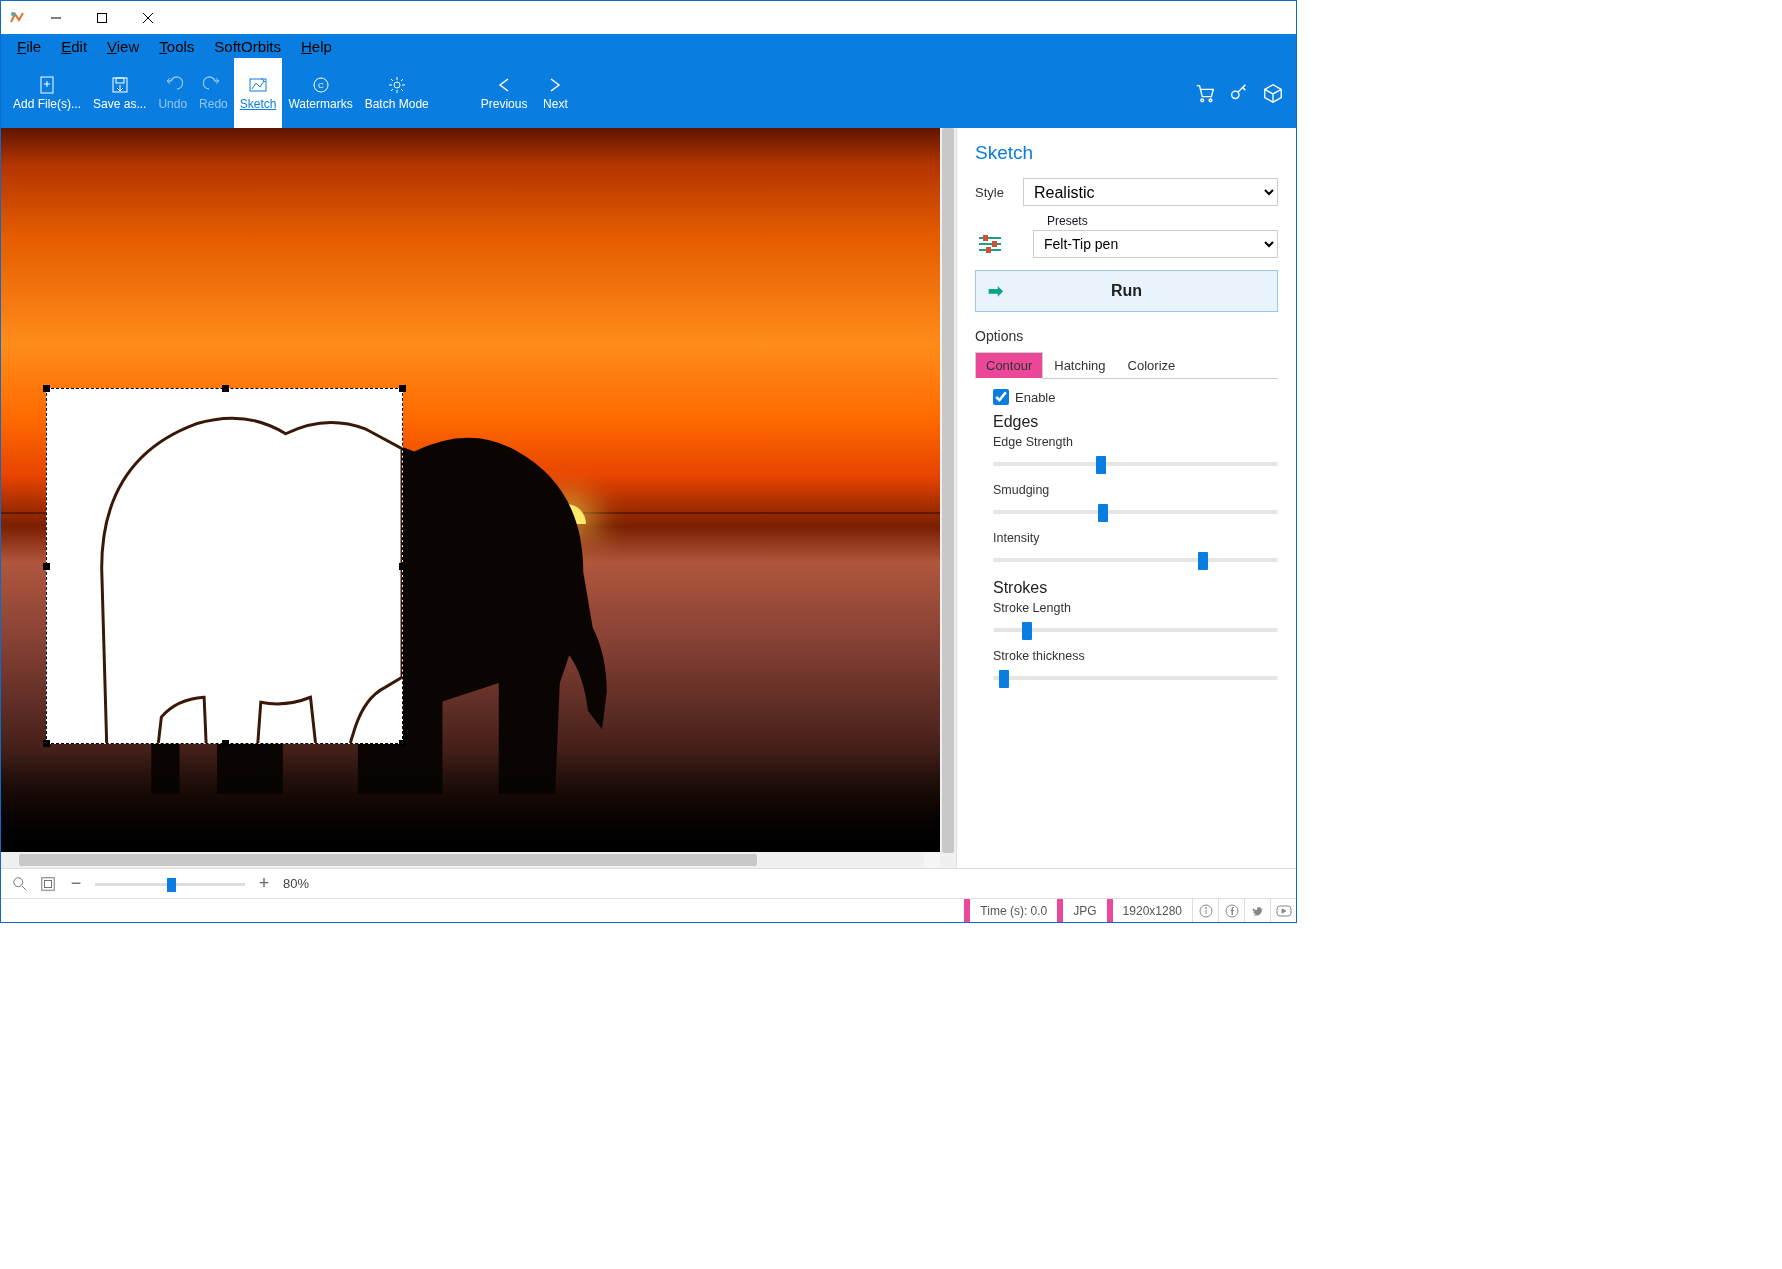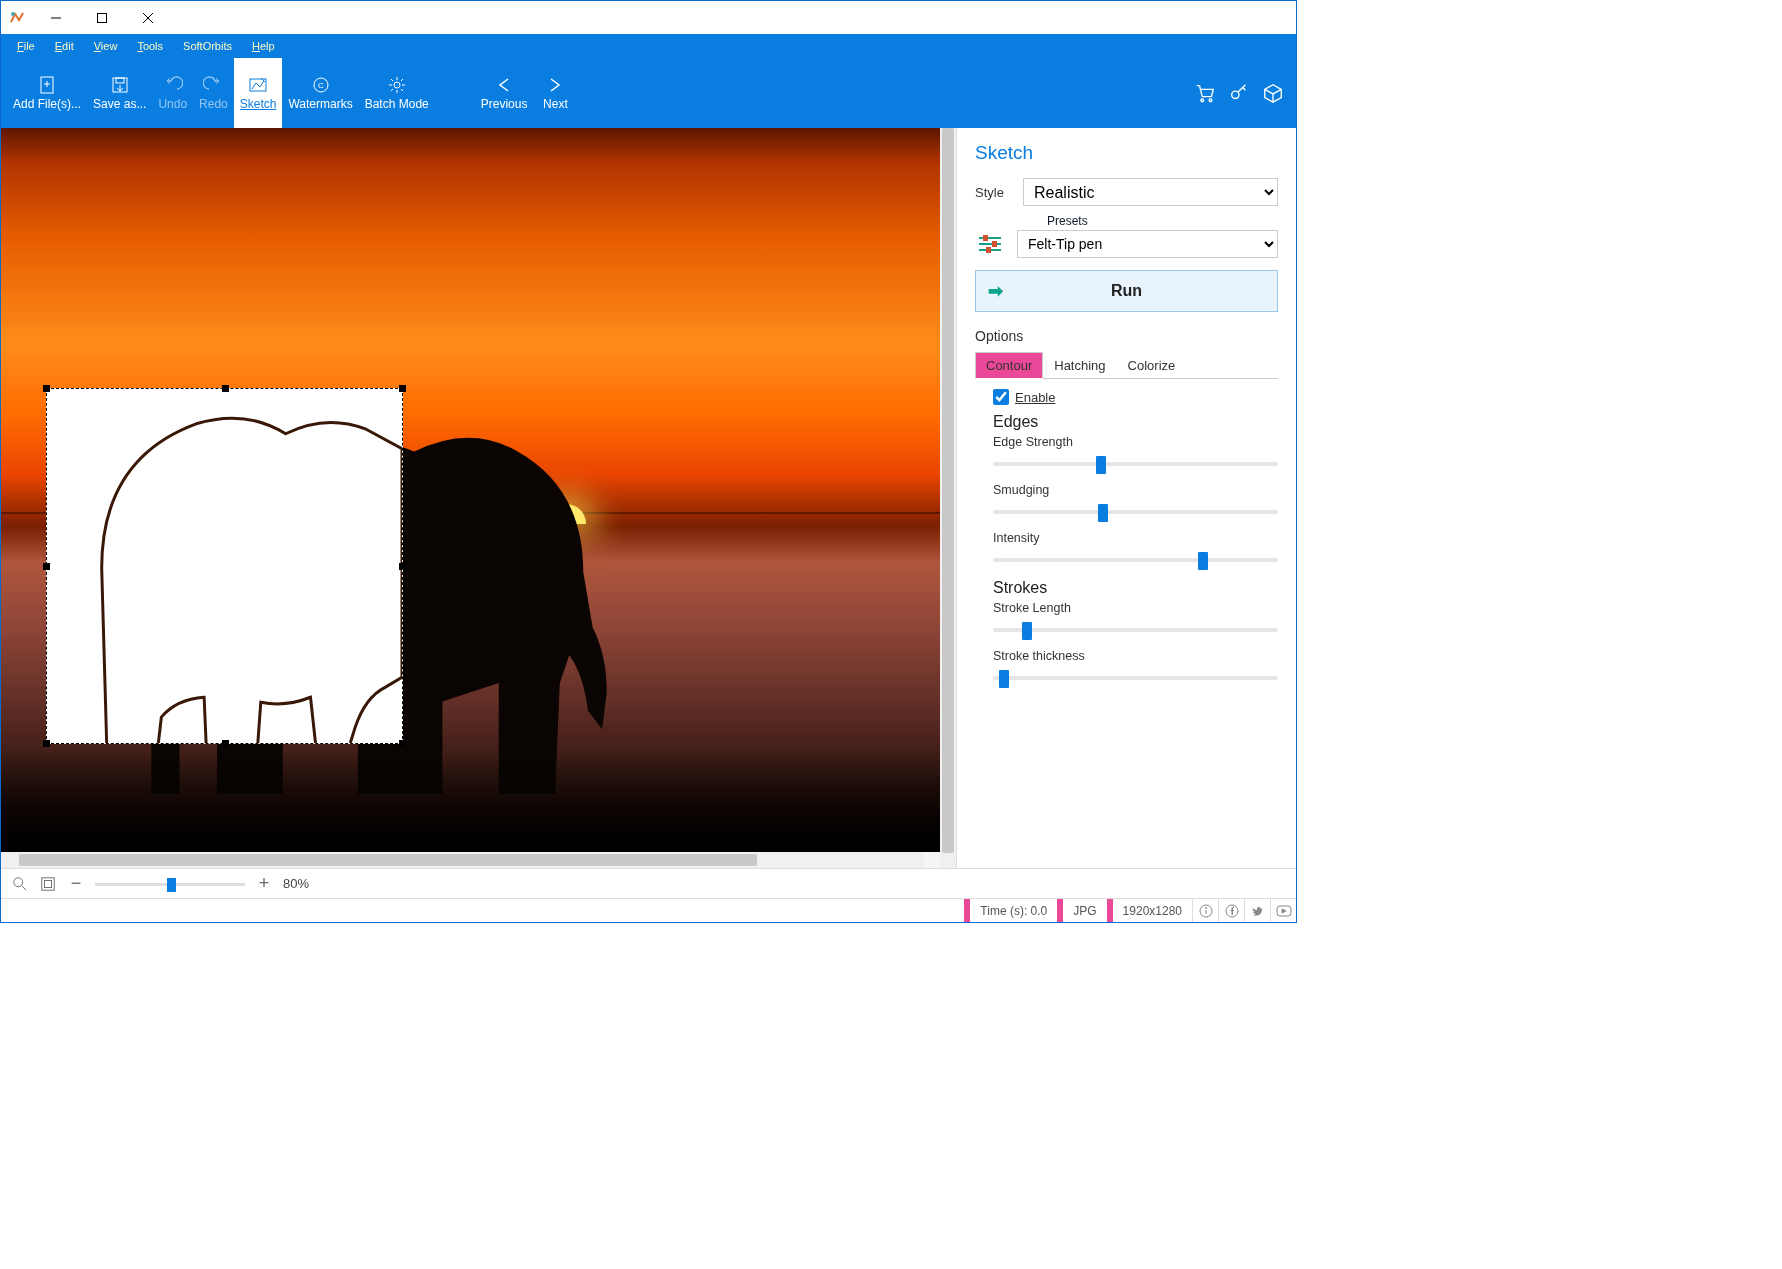--- a/index.html
+++ b/index.html
@@ -8,21 +8,21 @@
 
 .titlebar { height: 33px; background: #fff; display: flex; align-items: center; padding: 0 0 0 8px; }
 .titlebar .app-icon { width: 16px; height: 16px; margin-right: 8px; }
 .titlebar .title { font-size: 12px; color: #000; flex: 1; }
 .titlebar .win-btns { display: flex; height: 100%; }
 .titlebar .win-btn { width: 46px; display: flex; align-items: center; justify-content: center; color: #000; }
 .titlebar .win-btn svg { width: 10px; height: 10px; }
 
 
 .menubar { height: 24px; background: #0a7de0; display: flex; align-items: center; padding: 0 6px; }
-.menubar .mitem { color: #fef9c3; font-size: 11px; padding: 2px 10px; text-decoration: underline; text-decoration-color: transparent; }
+.menubar .mitem { color: #000000; font-size: 15px; padding: 2px 10px; text-decoration: underline; text-decoration-color: transparent; }
 .menubar .mitem .ul { text-decoration: underline; }
 
 
 .toolbar { height: 70px; background: #0a7de0; display: flex; align-items: stretch; padding: 0 6px; }
 .toolbar .tbtn { display: flex; flex-direction: column; align-items: center; justify-content: center; color: #fff; font-size: 12px; padding: 2px 6px; min-width: 44px; text-align: center; gap: 2px; }
 .toolbar .tbtn.active { background: #fff; color: #0a7de0; }
 .toolbar .tbtn.active .lbl { text-decoration: underline; }
 .toolbar .tbtn .ico { width: 20px; height: 20px; display:flex; align-items:center; justify-content:center; }
 .toolbar .spacer { flex: 1; }
 .toolbar .iconbtn { width: 34px; display:flex; align-items:center; justify-content:center; color:#fff; }
@@ -52,29 +52,29 @@
 .hscroll .thumb { position:absolute; top:2px; bottom:2px; left:18px; width:80%; background:#c8c8c8; border-radius:2px; }
 
 
 .panel { width: 340px; border-left: 1px solid #ddd; background:#fff; padding: 14px 18px 14px 18px; overflow-y:auto; font-size:13px; color:#333; }
 .panel h2 { color:#0a7de0; font-weight:400; font-size:19px; margin-bottom:14px; }
 .panel .row { display:flex; align-items:center; margin-bottom:8px; }
 .panel .row label { width:48px; font-size:13px; color:#333; }
 .panel select { flex:1; border:1px solid #ccc; padding:4px 6px; font-size:14px; background:#fff; height:28px; }
 .panel .style-sel { font-size:16px; }
 .panel .preset-lbl { font-size:12px; color:#0f172a; margin-left:72px; margin-bottom:2px; }
-.panel .preset-row { display:flex; align-items:center; gap:12px; margin-bottom:12px; }
+.panel .preset-row { display:flex; align-items:center; gap:28px; margin-bottom:12px; }
 .panel .preset-row .picon { width:30px; display:flex; justify-content:center; }
 .panel .run-btn { width:100%; height:42px; border:1px solid #9bc8e8; background:#e8f3fb; display:flex; align-items:center; justify-content:center; font-size:16px; font-weight:600; color:#222; gap:10px; margin-bottom:16px; position:relative; }
 .panel .run-btn .arrow { position:absolute; left:12px; color:#0aa58a; font-size:18px; }
 .panel .opts-lbl { font-size:14px; margin-bottom:8px; }
 .panel .tabs { display:flex; border-bottom:1px solid #ccc; margin-bottom:10px; }
 .panel .tab { padding:5px 10px 5px; font-size:13px; color:#333; border:1px solid transparent; border-bottom:none; margin-bottom:-1px; }
 .panel .tab.active { border-color:#ccc; background:#ec4899; border-bottom:1px solid #fff; }
-.panel .chk { display:flex; align-items:center; gap:6px; margin:4px 0 8px 18px;text-decoration:underline; }
+.panel .chk { display:flex; align-items:center; gap:6px; margin:4px 0 8px 18px; }
 .panel .chk input { width:16px; height:16px; accent-color:#0a7de0; }
 .panel h3 { font-size:16px; font-weight:400; color:#222; margin:4px 0 4px 18px; }
 .panel .slabel { font-size:12.5px; color:#333; margin:2px 0 4px 18px; }
 .panel .slider { position:relative; height:20px; margin:0 0 10px 18px; }
 .panel .slider .track { position:absolute; left:0; right:0; top:9px; height:4px; background:#e5e5e5; border-radius:2px; }
 .panel .slider .thumb { position:absolute; top:3px; width:10px; height:18px; background:#0a7de0; border-radius:1px; }
 
 
 .zoombar { height:30px; border-top:1px solid #ddd; display:flex; align-items:center; padding:0 10px; gap:10px; font-size:13px; color:#444; }
 .zoombar .zicon { width:18px; height:18px; display:flex; align-items:center; justify-content:center; color:#555; }

